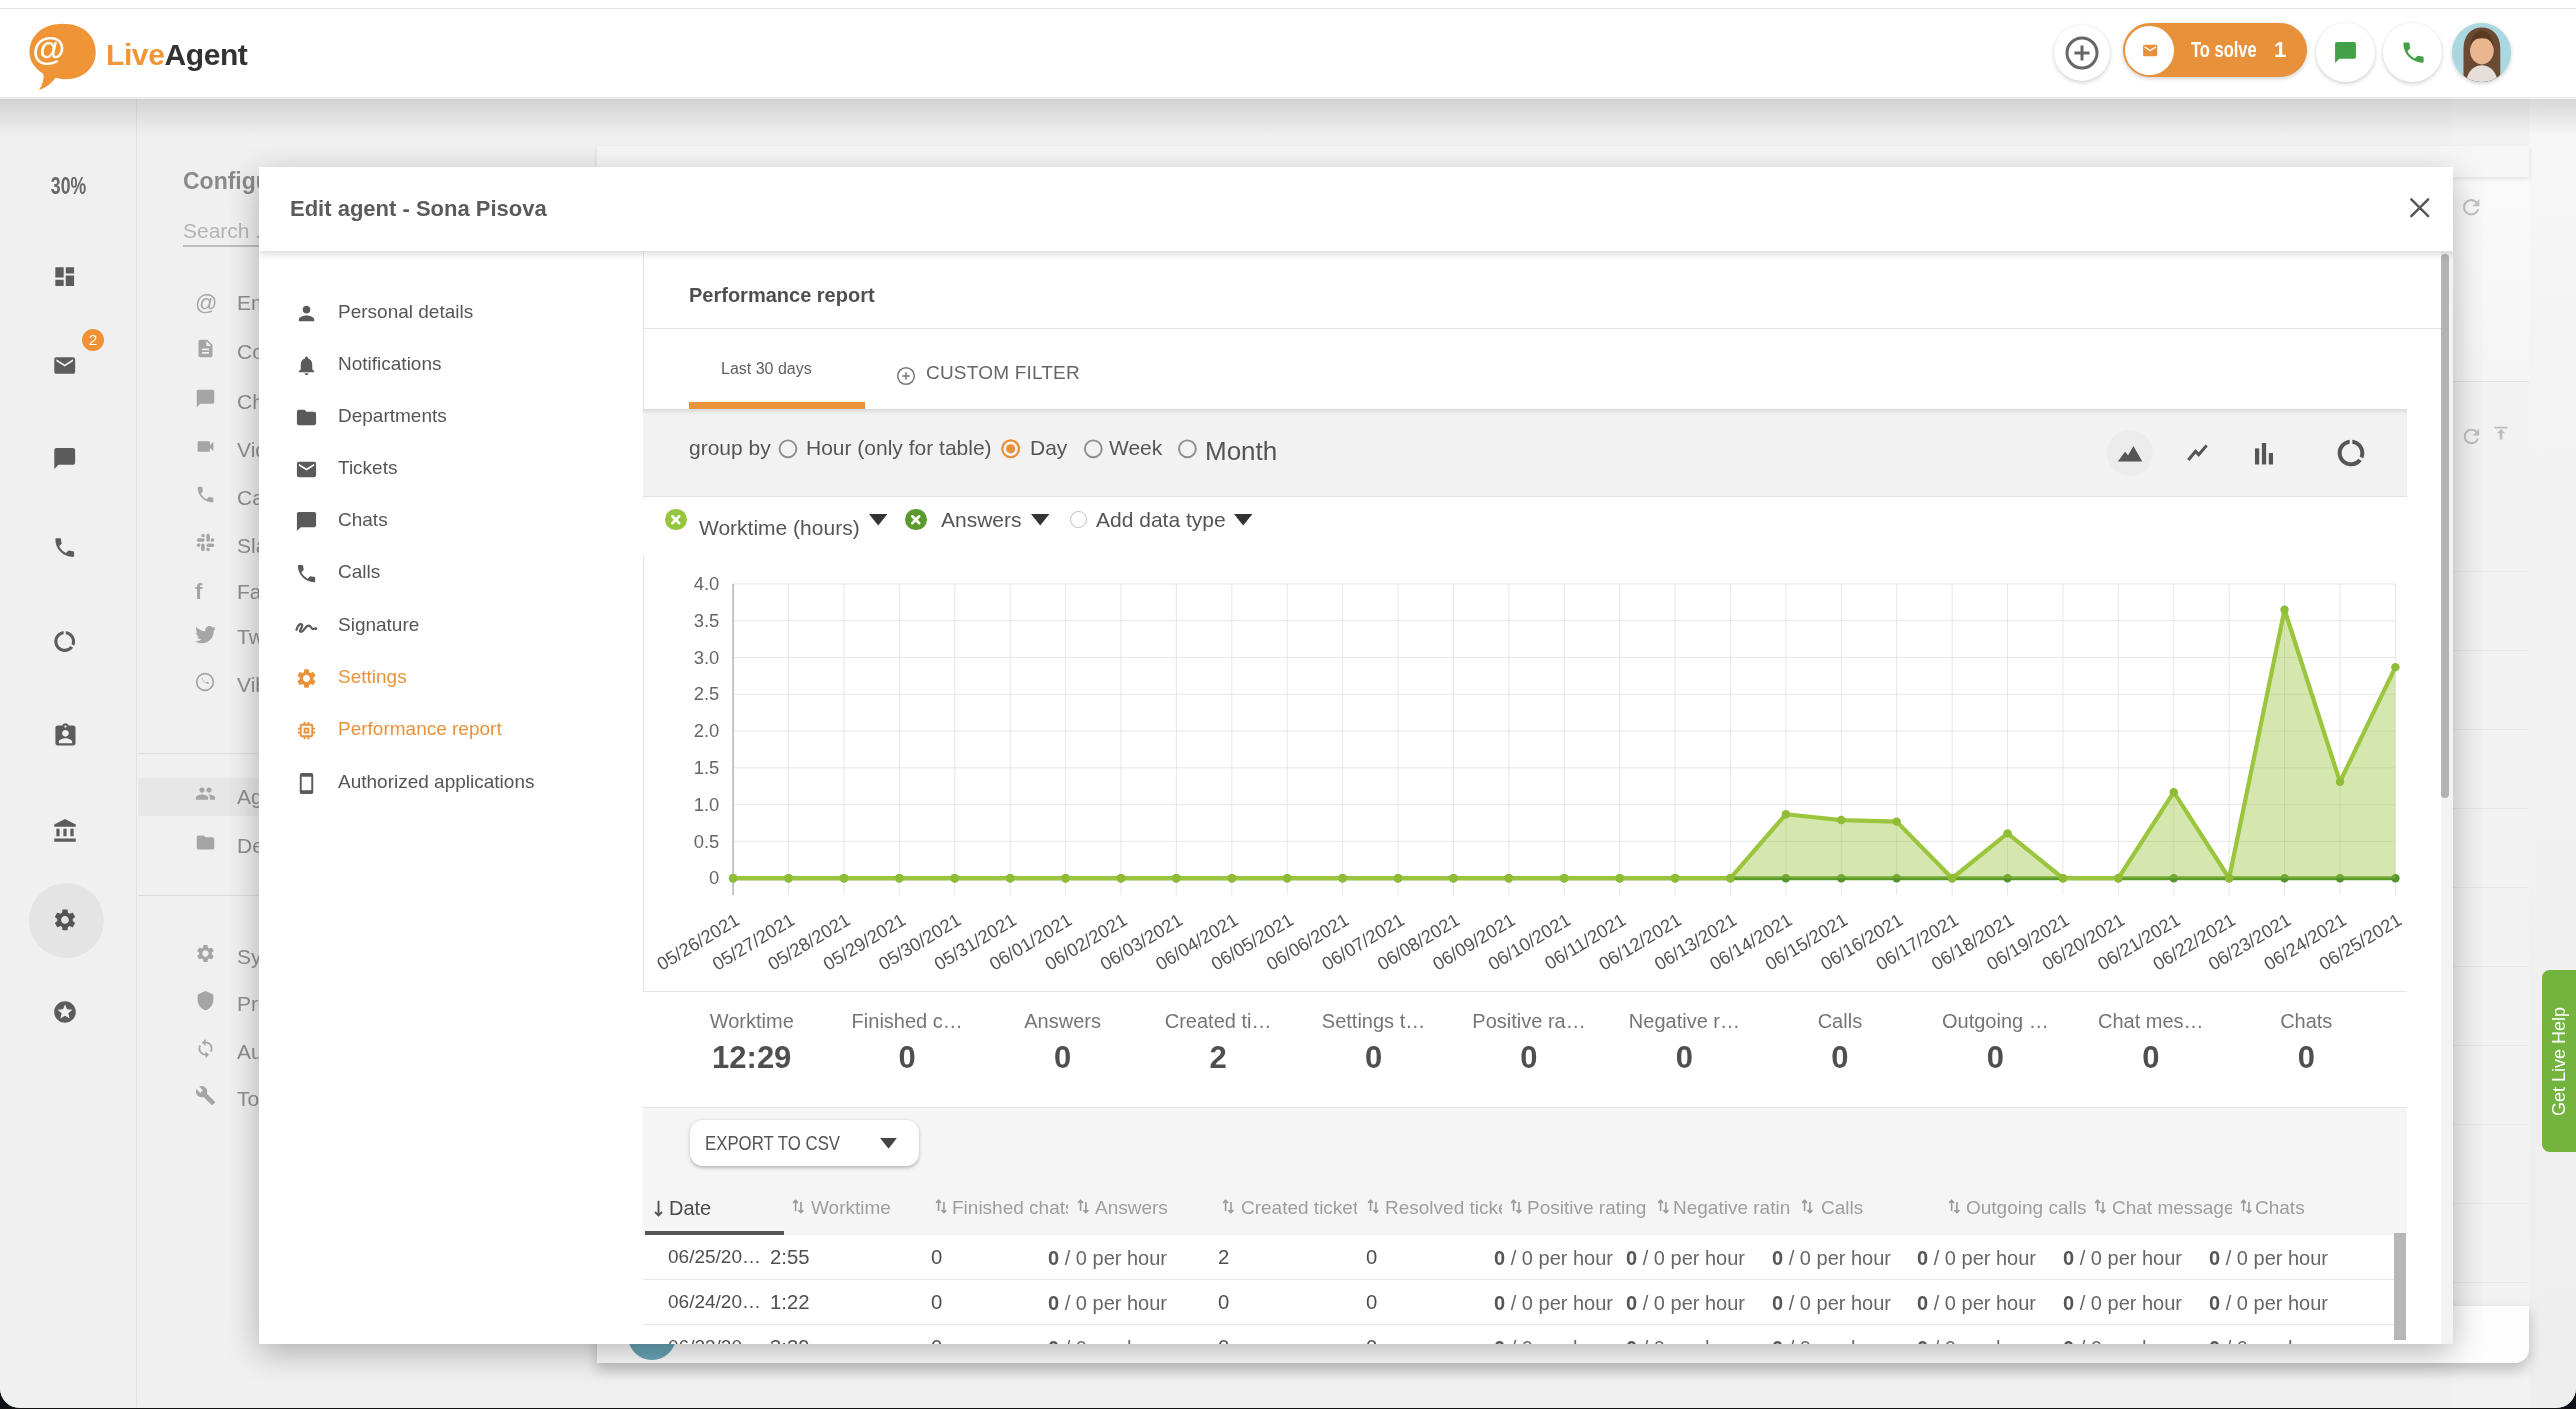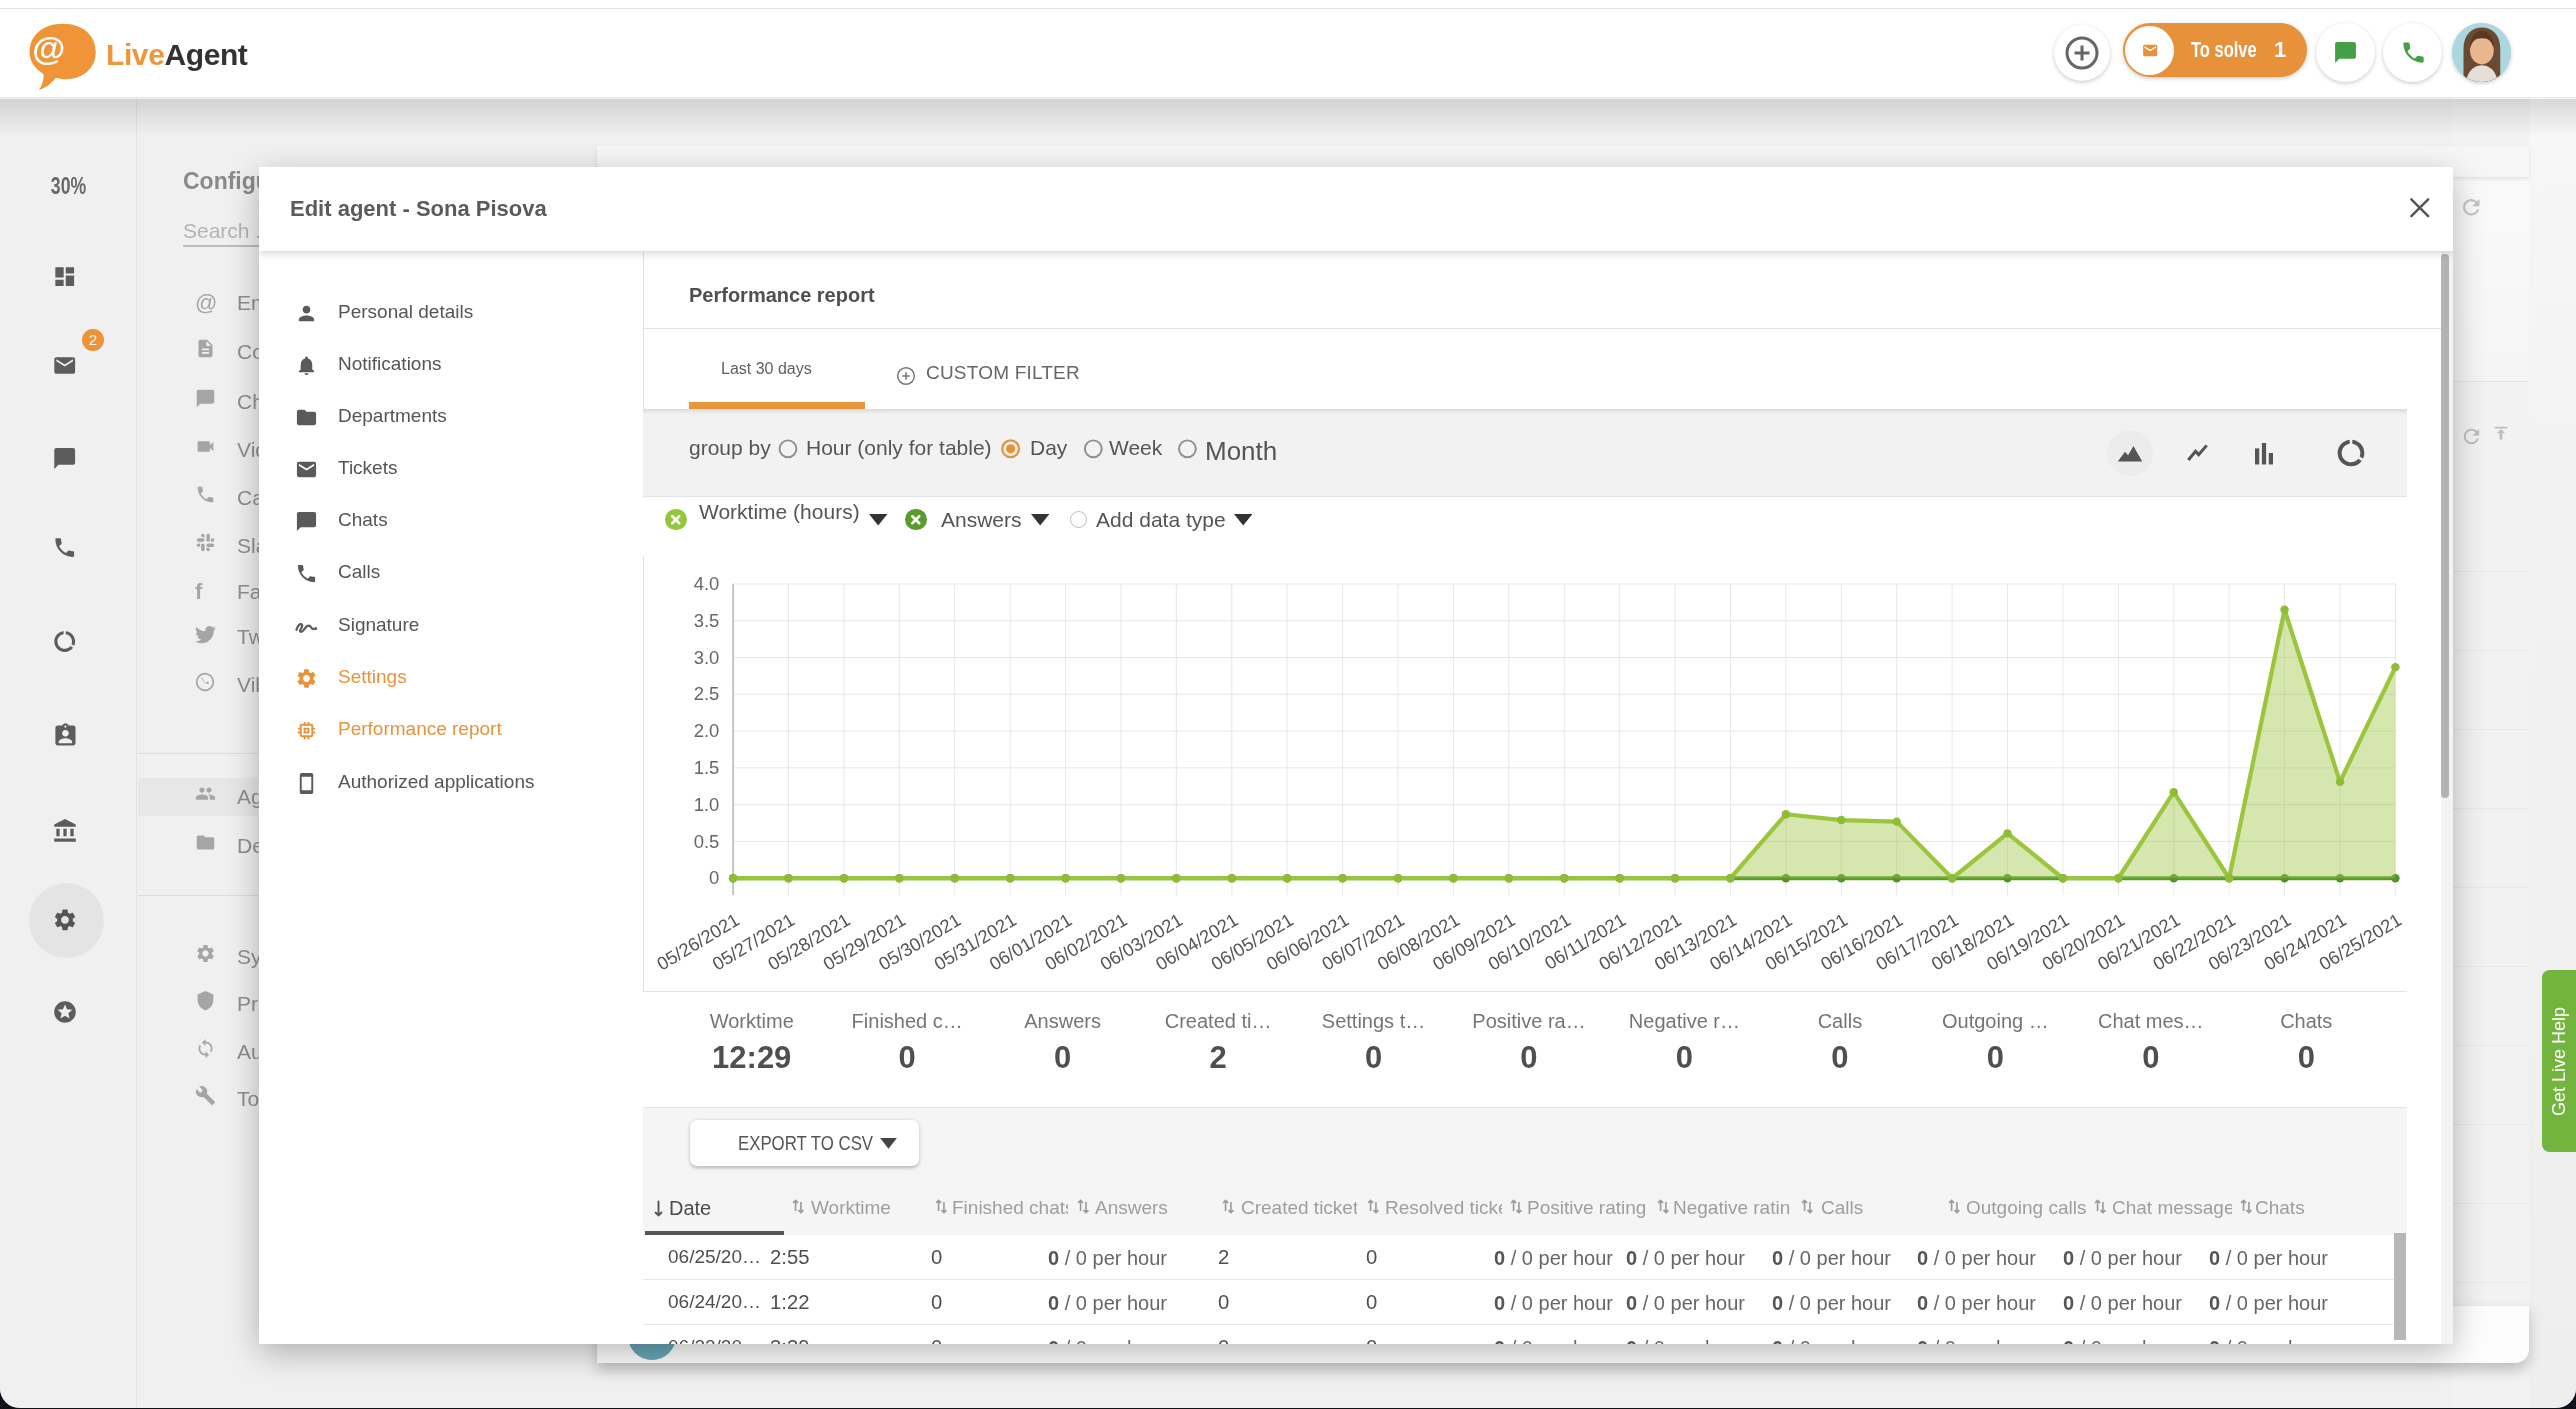--- a/index.html
+++ b/index.html
@@ -48,21 +48,21 @@
   .hline { position:absolute; background:#e5e5e5; height:0.8px; }
   .tabtxt { position:absolute; top:193px; font-size:16px; color:#666; }
   .tabul { position:absolute; left:430px; top:235px; width:176px; height:7px; background:#e8953c; }
   .band { position:absolute; left:384px; top:242px; width:1764px; height:88px; background:#f2f2f2; border-bottom:0.8px solid #e3e3e3; box-shadow:inset 0 5.4px 5.4px -3.8px rgba(0,0,0,0.14); }
   .chiprow { position:absolute; left:384px; top:331px; width:1764px; height:58px; background:#fff; }
   .statrow { position:absolute; left:384px; top:824px; width:1764px; height:116px; background:#fff; border-top:0.8px solid #e5e5e5; display:flex; padding:0 23px 0 31px; }
   .statcol { flex:1; text-align:center; }
   .statcol .sl { margin-top:17.6px; font-size:20px; color:#757575; white-space:nowrap; }
   .statcol .sv { margin-top:7px; font-size:31px; font-weight:bold; color:#4f4f4f; }
   .greystrip { position:absolute; left:384px; top:940px; width:1764px; height:128px; background:#f5f5f5; border-top:0.8px solid #e5e5e5; }
-  .exportbtn { position:absolute; left:47px; top:11.5px; width:229px; height:46px; background:#fff; border-radius:7px; box-shadow:0 1.5px 3.8px rgba(0,0,0,0.25); font-size:17.6px; color:#555; letter-spacing:0.4px; line-height:46px; text-align:left; padding-left:48px; }
+  .exportbtn { position:absolute; left:47px; top:11.5px; width:229px; height:46px; background:#fff; border-radius:13px; box-shadow:0 1.5px 3.8px rgba(0,0,0,0.25); font-size:17.6px; color:#555; letter-spacing:0.4px; line-height:46px; text-align:left; padding-left:15px; }
   .mscroll { position:absolute; left:2182px; top:84px; width:11.5px; height:1093px; background:#f3f3f3; z-index:25; }
   .mthumb { position:absolute; left:0px; top:3.1px; width:7.7px; height:544px; background:#b3b3b3; border-radius:3.8px; }
   .tscroll { position:absolute; left:2135px; top:1066px; width:12.3px; height:107px; background:#b7b7b7; z-index:5; }
 </style>
 </head>
 <body>
 <div class="app">
 
   <div class="cfgtitle">Configur</div>
   <div class="cfgsearch">Search ...</div>
@@ -249,21 +249,21 @@
         </svg>
       <svg style="position:absolute; left:1692px; top:28px;" width="32" height="32" viewBox="0 0 24 24">
           <path d="M13 2.05v3.03c3.39.49 6 3.39 6 6.92 0 .9-.18 1.75-.48 2.54l2.6 1.53c.56-1.24.88-2.62.88-4.07 0-5.18-3.95-9.45-9-9.95zM12 19c-3.87 0-7-3.13-7-7 0-3.53 2.61-6.43 6-6.92V2.05c-5.06.5-9 4.76-9 9.95 0 5.52 4.47 10 9.99 10 3.31 0 6.24-1.61 8.06-4.09l-2.6-1.53C16.17 17.98 14.21 19 12 19z" fill="#555"></path>
         </svg>
     </div>
     <div class="chiprow">
       <span style="position:absolute; left:22px; top:10.7px; width:21.5px; height:21.5px; border-radius:50%; background:#96c63e;"></span>
         <svg style="position:absolute; left:22px; top:10.7px;" width="21.5" height="21.5" viewBox="0 0 28 28">
           <path d="M9.5 9.5 L18.5 18.5 M18.5 9.5 L9.5 18.5" stroke="#fff" stroke-width="3.4" stroke-linecap="round"></path>
         </svg>
-      <div style="position:absolute; left:56px; top:2px; font-size:21px; color:#555;text-align:right;">Worktime (hours)</div>
+      <div style="position:absolute; left:56px; top:18px; font-size:21px; color:#555;text-align:right;">Worktime (hours)</div>
       <svg style="position:absolute; left:226px; top:16px;" width="18.4" height="11.5" viewBox="0 0 24 15">
           <path d="M0 0 L24 0 L12 15 Z" fill="#333"></path>
         </svg>
       <span style="position:absolute; left:262px; top:10.7px; width:21.5px; height:21.5px; border-radius:50%; background:#5b9a2d;"></span>
         <svg style="position:absolute; left:262px; top:10.7px;" width="21.5" height="21.5" viewBox="0 0 28 28">
           <path d="M9.5 9.5 L18.5 18.5 M18.5 9.5 L9.5 18.5" stroke="#fff" stroke-width="3.4" stroke-linecap="round"></path>
         </svg>
       <div style="position:absolute; left:298px; top:10px; font-size:21px; color:#555;">Answers</div>
       <svg style="position:absolute; left:388px; top:16px;" width="18.4" height="11.5" viewBox="0 0 24 15">
           <path d="M0 0 L24 0 L12 15 Z" fill="#333"></path>

